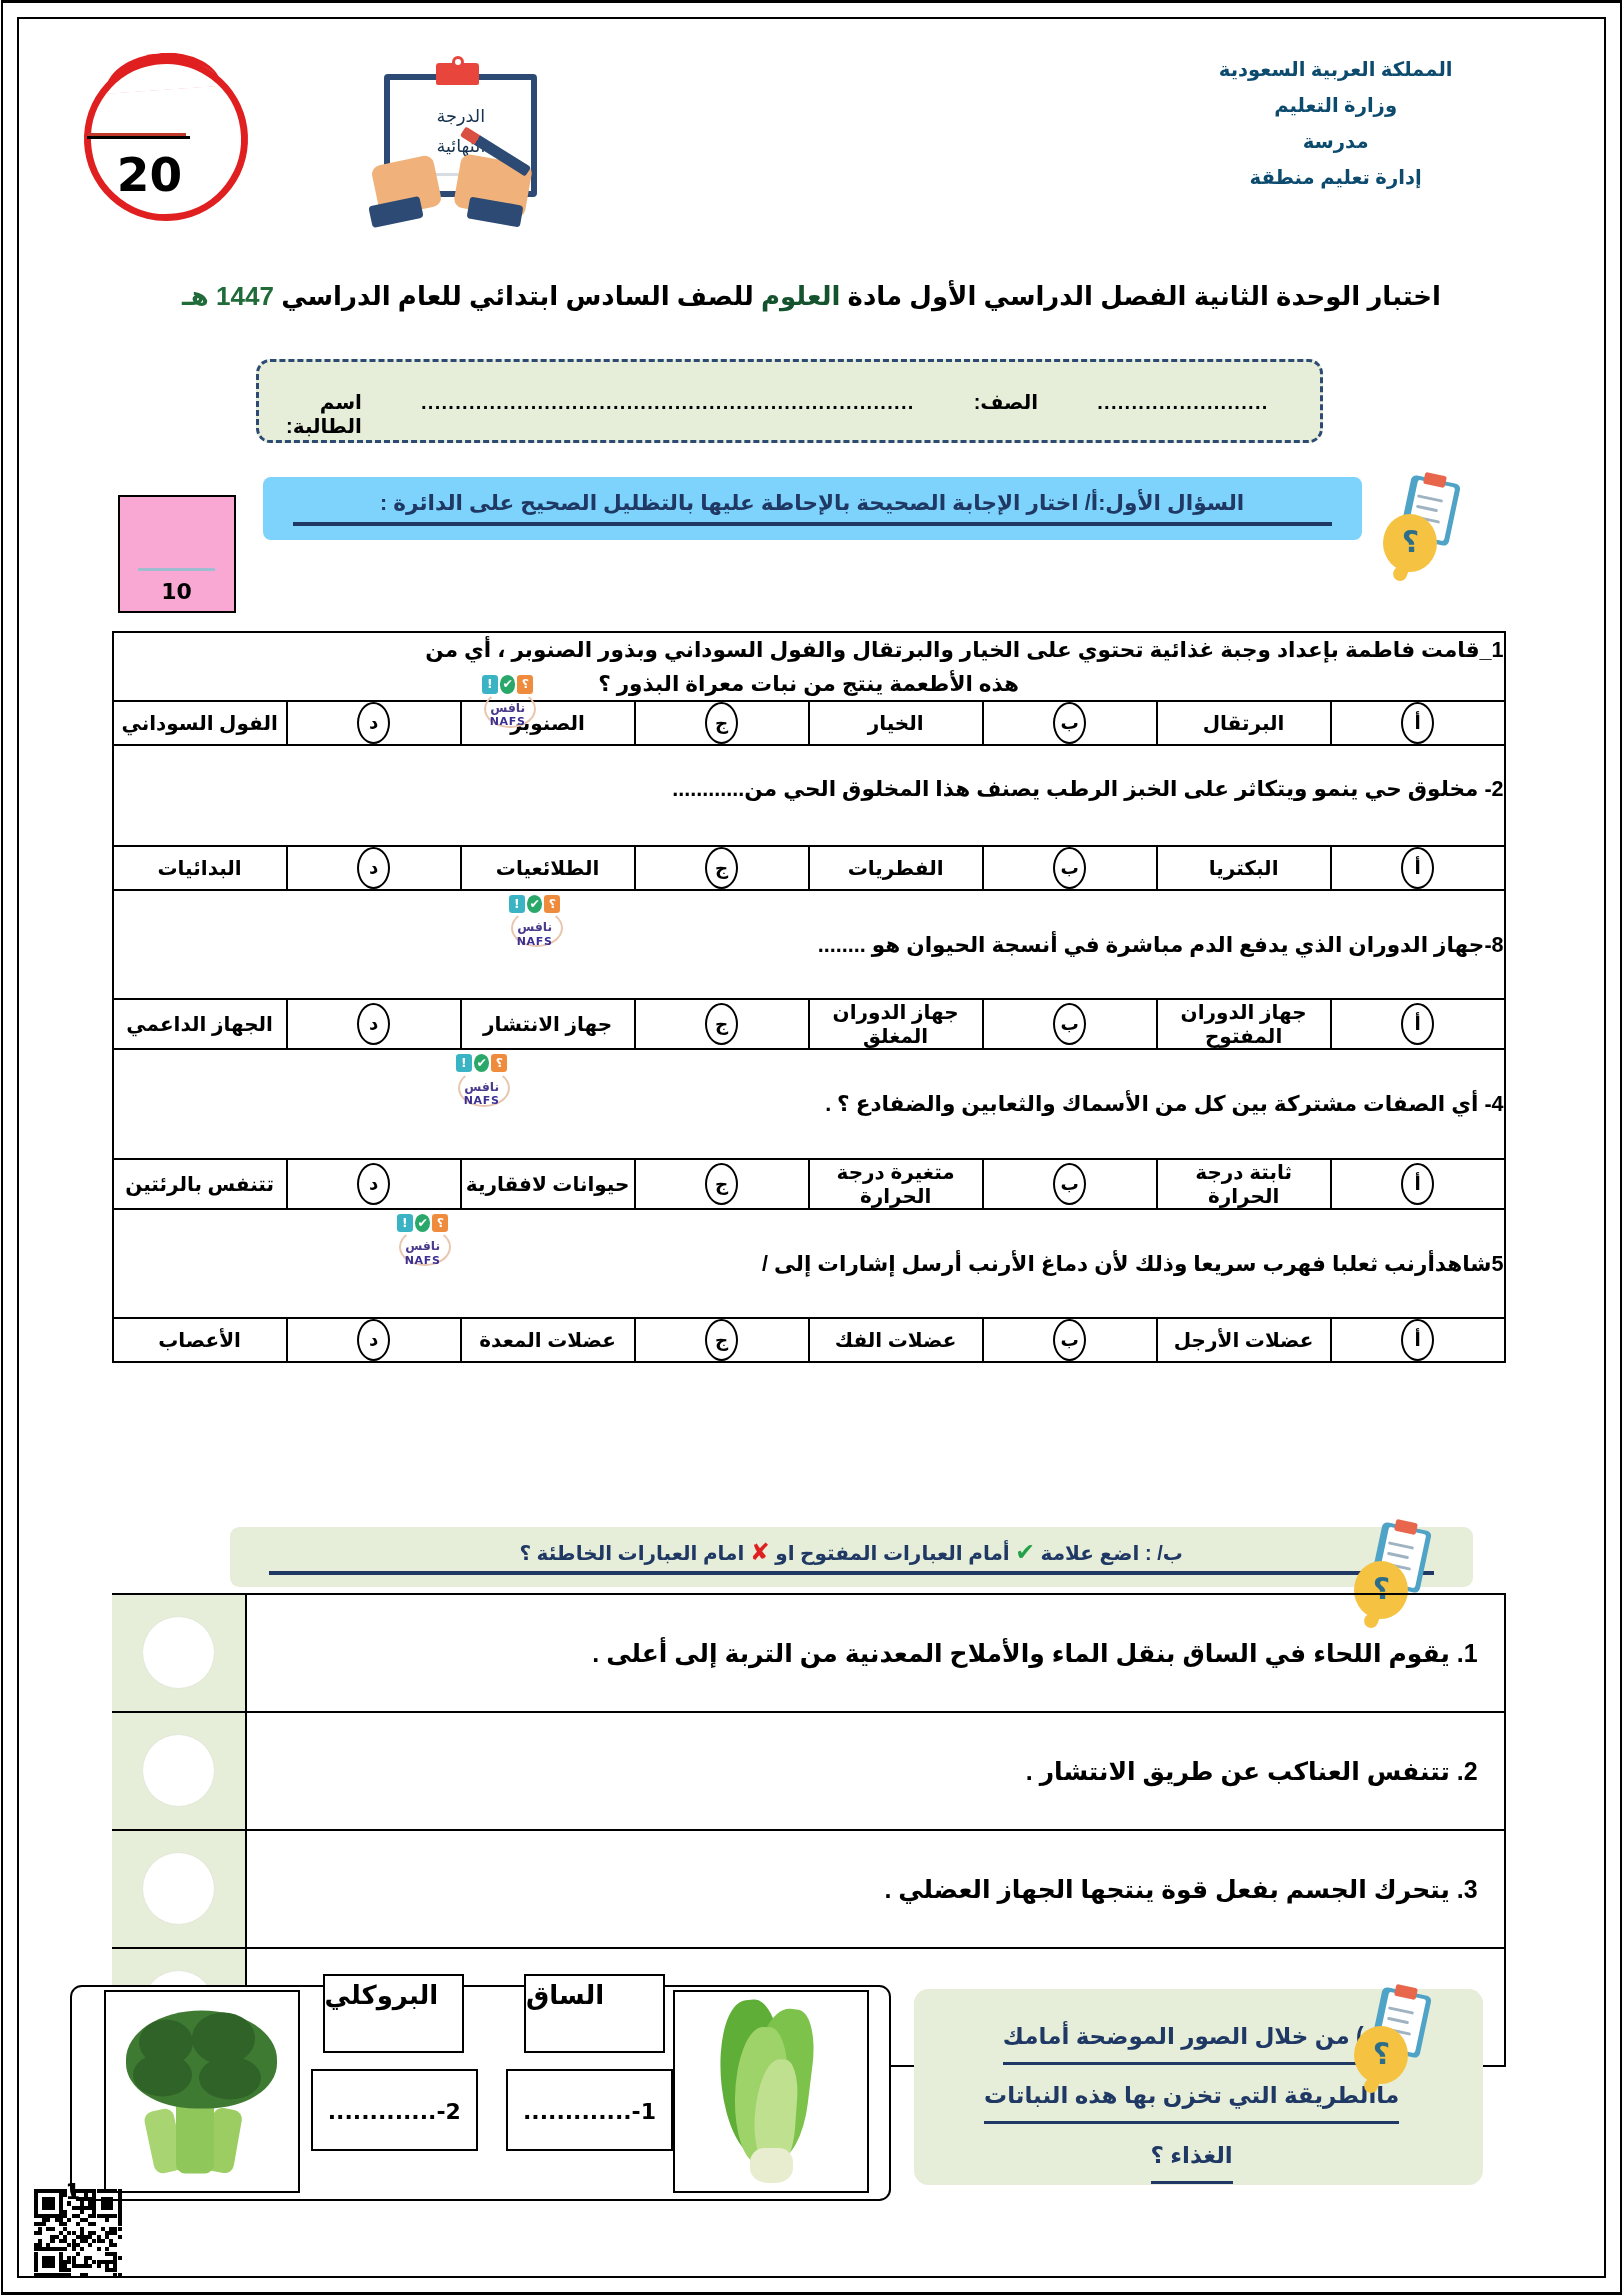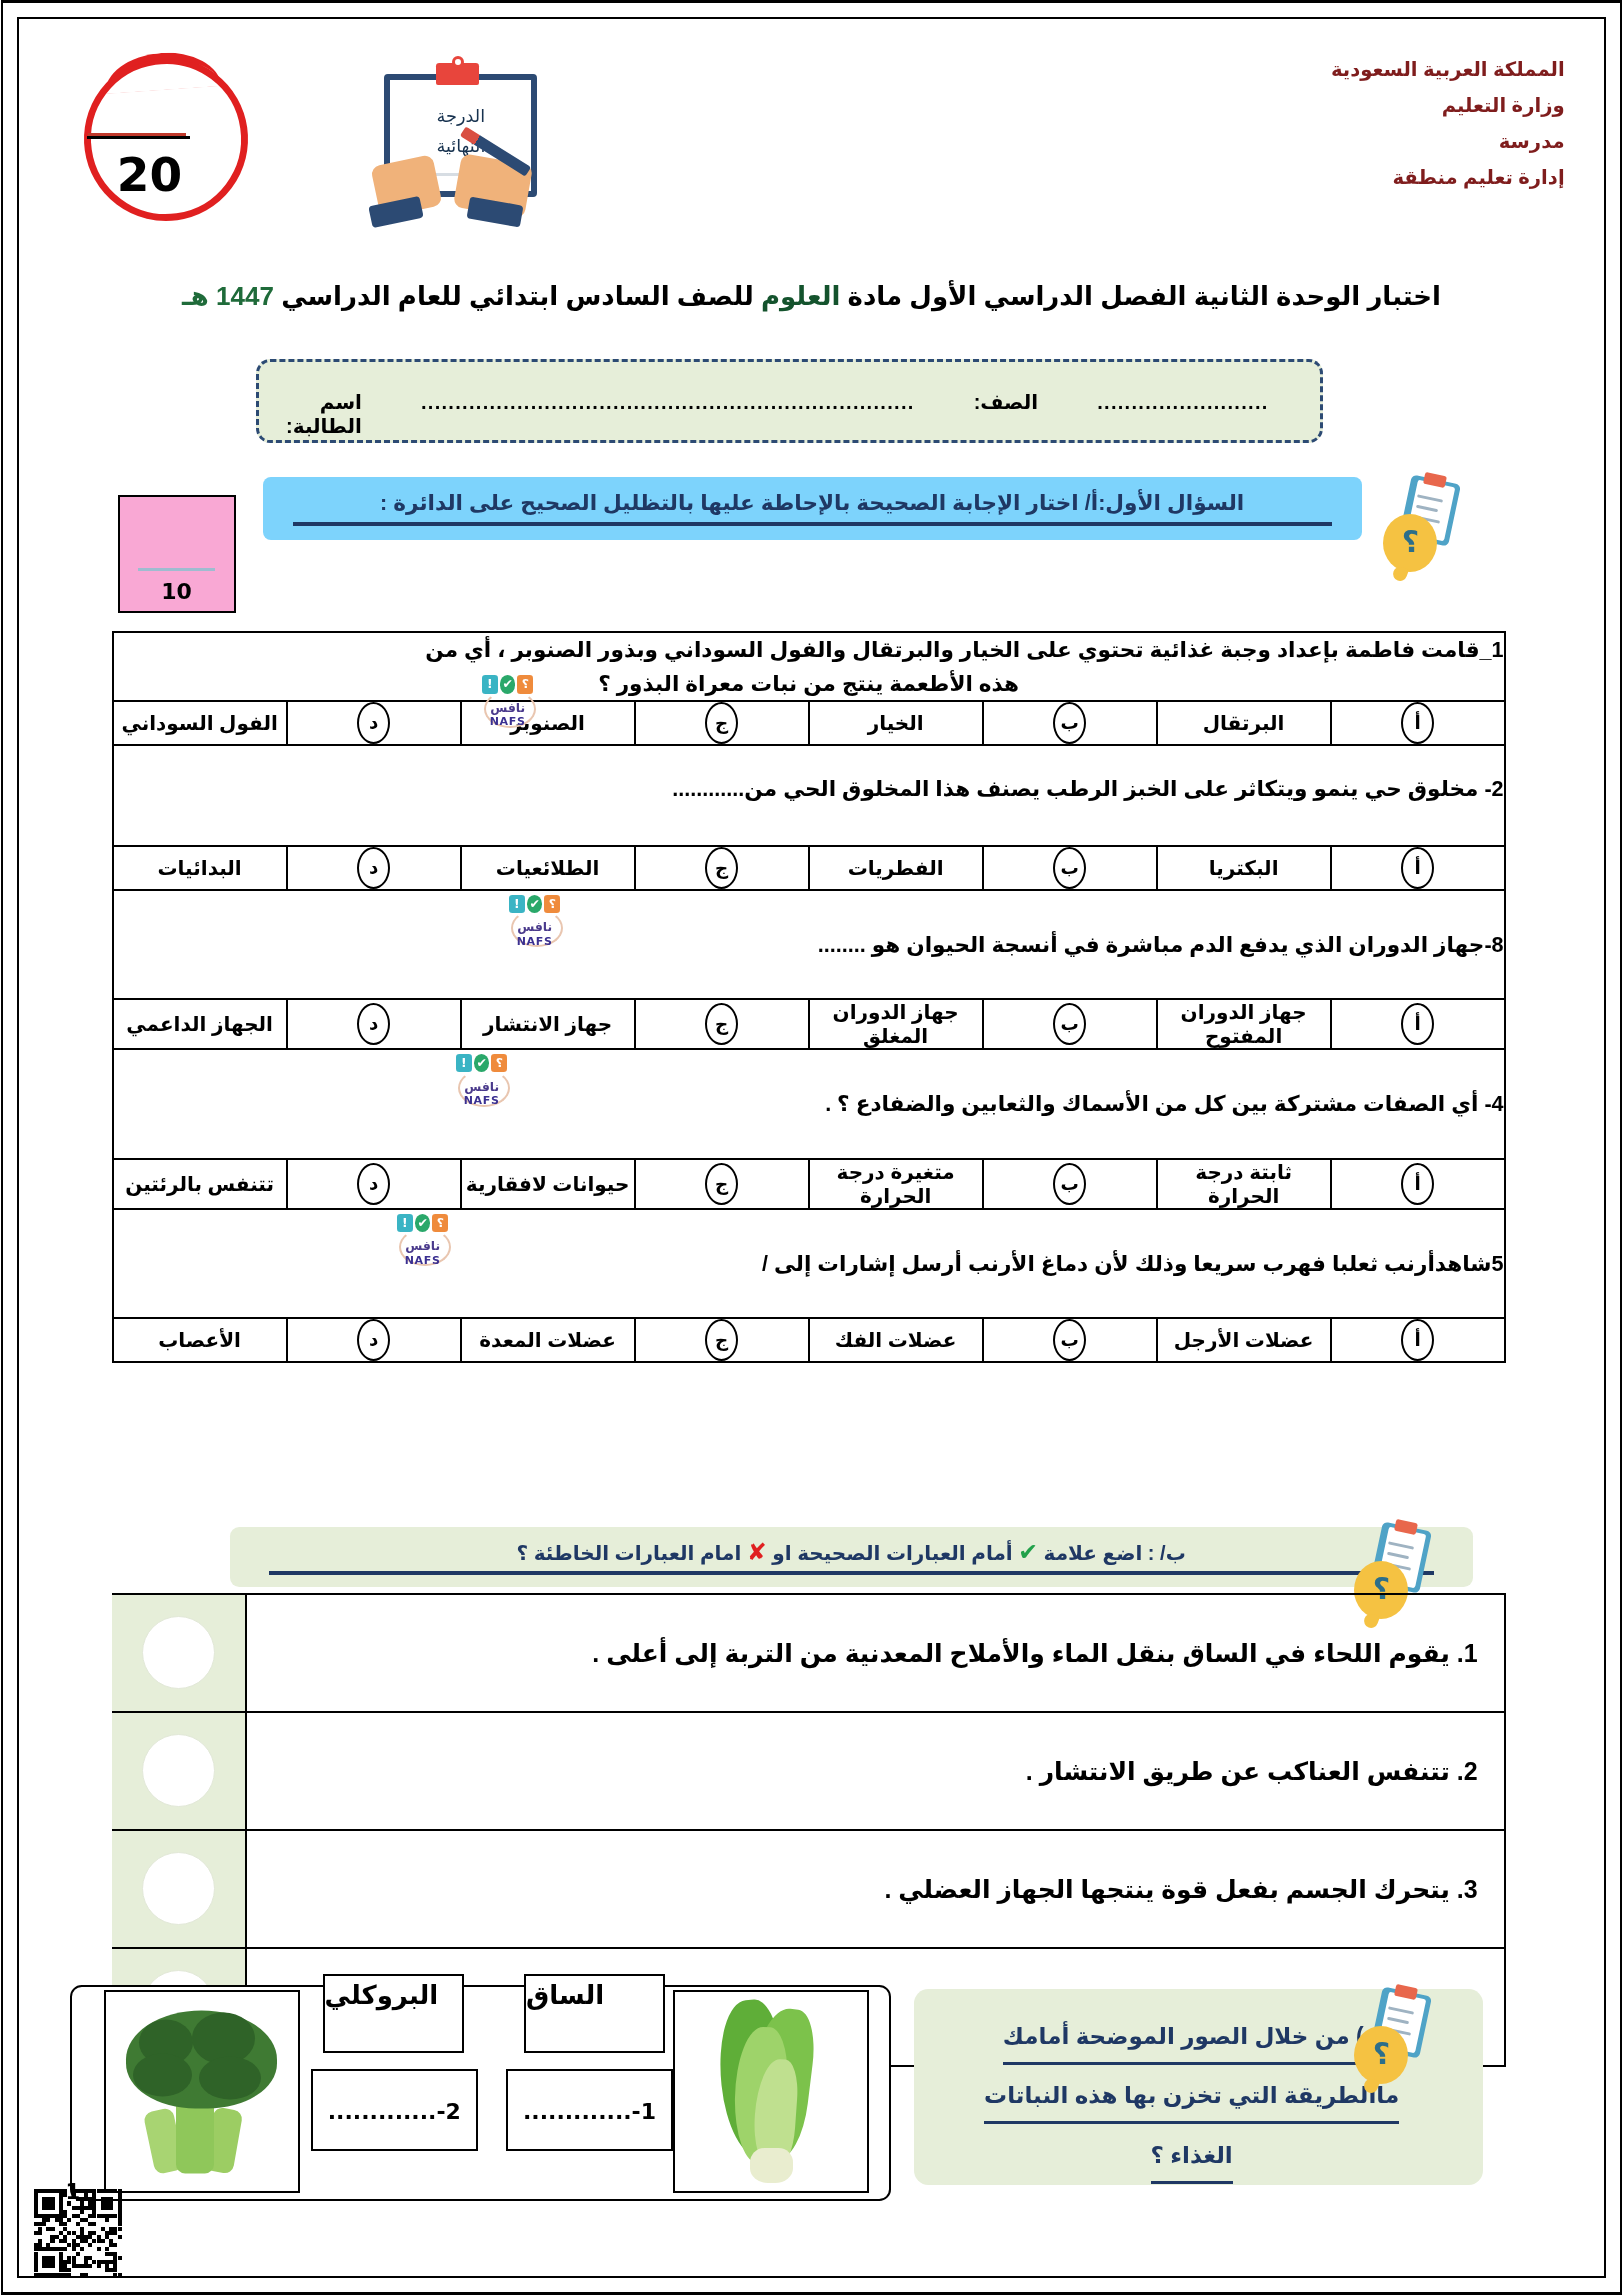--- a/index.html
+++ b/index.html
@@ -19,22 +19,22 @@
     border:2px solid #000;
     box-sizing:border-box;
   }
 
   
   .header{
     position:absolute;top:19.6px;left:0;right:0;height:216px;
   }
   .hdr-text{
     position:absolute;right:39px;top:11.8px;
-    width:458px;
-    font-size:19.6px;line-height:1.85;color:#7f1d1d;font-weight:600;
+    text-align:center;width:458px;
+    font-size:19.6px;line-height:1.85;color:#0c4a6e;font-weight:600;
   }
   .hdr-text div{white-space:nowrap;}
 
   
   .clipboard{
     position:absolute;left:340px;top:23px;width:196px;height:160px;
   }
   .cb-board{
     position:absolute;left:25px;top:11.8px;width:141px;height:111px;
     background:#ffffff;border:6.5px solid #2c4a73;border-radius:3.9px;
@@ -491,21 +491,21 @@
             <td class="opt-letter"><span class="oval">د</span></td>
             <td class="opt-text">الأعصاب</td>
           </tr>
         </tbody>
   </table>
 
   <div class="secB-bar">
     <div class="txt">
       <span>ب/ : اضع علامة</span>
       <span class="mark-ok">✔</span>
-      <span>أمام العبارات الصحيحة او</span>
+      <span>أمام العبارات المفتوح او</span>
       <span class="mark-no">✘</span>
       <span>امام العبارات الخاطئة ؟</span>
     </div>
   </div>
 
   <div class="icon-q" style="top:1505px;left:1335px;position:absolute;">
     <div class="iq-board"></div>
     <div class="iq-paper"></div>
     <div class="iq-clip"></div>
     <div class="iq-l iq-l1"></div>

